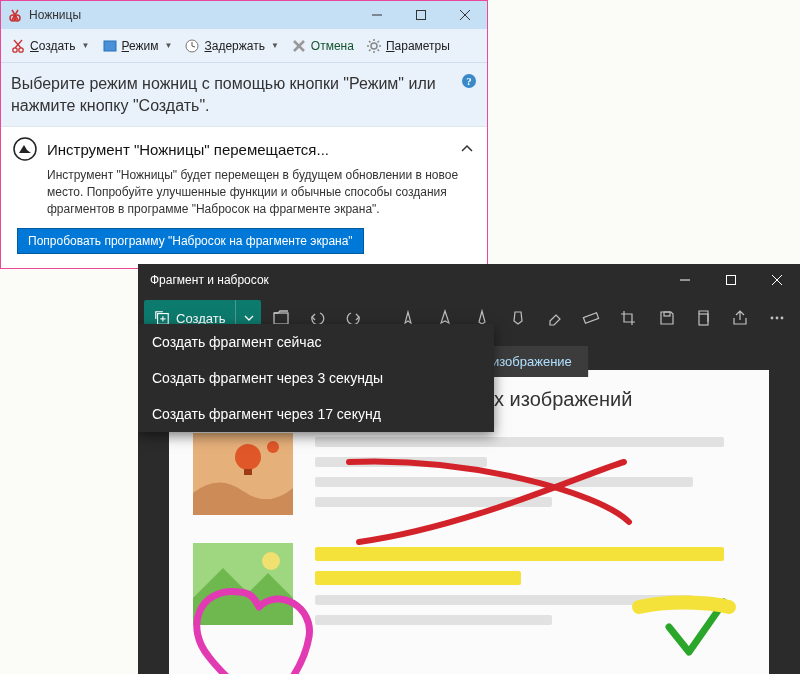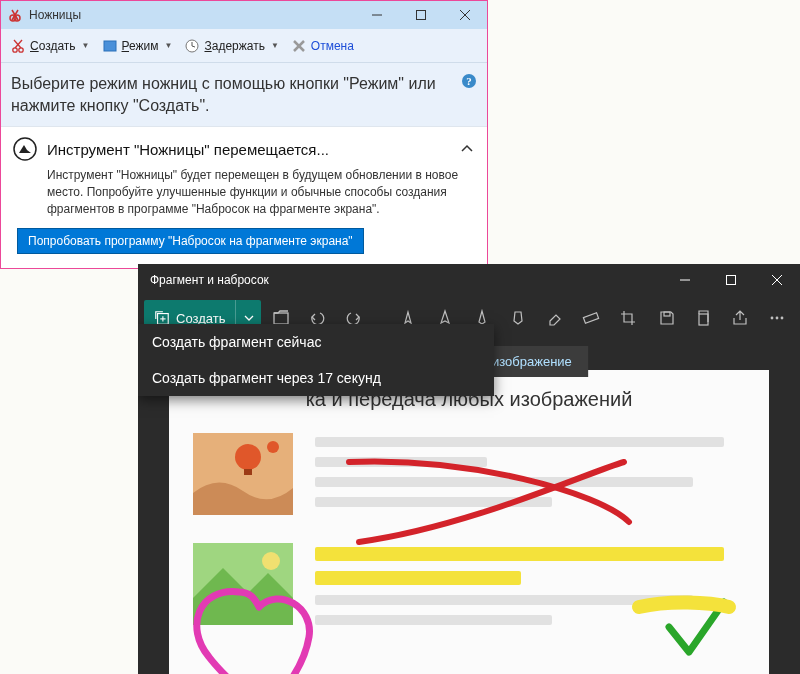--- a/index.html
+++ b/index.html
@@ -49,21 +49,21 @@
     gap: 2px;
     border-bottom: 1px solid #cfdcea;
   }
   .st-tb-item {
     display: flex; align-items: center;
     padding: 4px 5px;
     font-size: 12px;
     color: #222;
     gap: 4px;
   }
-  .st-tb-item.disabled { color: #1d4ed8; }
+  .st-tb-item.disabled { color: #14532d; }
   .st-tb-item .ul { text-decoration: underline; }
   .st-tb-icon { width: 16px; height: 16px; display:flex; align-items:center; justify-content:center;}
   .st-chevron { font-size: 8px; color: #555; margin-left: 2px; }
 
   .st-infobar {
     padding: 10px 10px;
     background: #e9f1fb;
     display: flex;
     align-items: flex-start;
     gap: 8px;
@@ -272,20 +272,38 @@
     </div>
     <div class="st-tb-item disabled">
       <span class="st-tb-icon">
           <svg viewBox="0 0 16 16">
             <line x1="3" y1="3" x2="13" y2="13" stroke="#999" stroke-width="2.5"></line>
             <line x1="13" y1="3" x2="3" y2="13" stroke="#999" stroke-width="2.5"></line>
           </svg>
         </span>
       <span>Отмена</span>
     </div>
+    <div class="st-tb-item">
+      <span class="st-tb-icon">
+          <svg viewBox="0 0 16 16">
+            <circle cx="8" cy="8" r="3" fill="none" stroke="#888" stroke-width="1.5"></circle>
+            <g stroke="#888" stroke-width="1.5">
+              <line x1="8" y1="1" x2="8" y2="3"></line>
+              <line x1="8" y1="13" x2="8" y2="15"></line>
+              <line x1="1" y1="8" x2="3" y2="8"></line>
+              <line x1="13" y1="8" x2="15" y2="8"></line>
+              <line x1="3" y1="3" x2="4.5" y2="4.5"></line>
+              <line x1="11.5" y1="11.5" x2="13" y2="13"></line>
+              <line x1="13" y1="3" x2="11.5" y2="4.5"></line>
+              <line x1="4.5" y1="11.5" x2="3" y2="13"></line>
+            </g>
+          </svg>
+        </span>
+      <span><span class="ul">П</span>араметры</span>
+    </div>
   </div>
 
   <div class="st-infobar">
     <div class="msg">Выберите режим ножниц с помощью кнопки "Режим" или нажмите кнопку "Создать".</div>
     <span class="st-help"><svg viewBox="0 0 16 16">
           <circle cx="8" cy="8" r="7" fill="#3a8ac9"></circle>
           <text x="8" y="12" text-anchor="middle" fill="#fff" font-size="11" font-family="Georgia" font-weight="bold">?</text>
         </svg></span>
   </div>
 
@@ -426,20 +444,21 @@
         <svg viewBox="0 0 18 18">
           <circle cx="4" cy="9" r="1.4" fill="currentColor"></circle>
           <circle cx="9" cy="9" r="1.4" fill="currentColor"></circle>
           <circle cx="14" cy="9" r="1.4" fill="currentColor"></circle>
         </svg>
       </div>
   </div>
 
   <div class="sk-menu">
     <div class="sk-menu-item">Создать фрагмент сейчас</div>
+    <div class="sk-menu-item">Создать фрагмент через 3 секунды</div>
     <div class="sk-menu-item">Создать фрагмент через 17 секунд</div>
   </div>
 
   <div class="sk-canvas">
     <div class="sk-banner">ойте существующее изображение</div>
     <div class="sk-page">
       <div class="sk-headline">ка и передача любых изображений</div>
 
       <div class="sk-row">
         <div class="sk-thumb">

